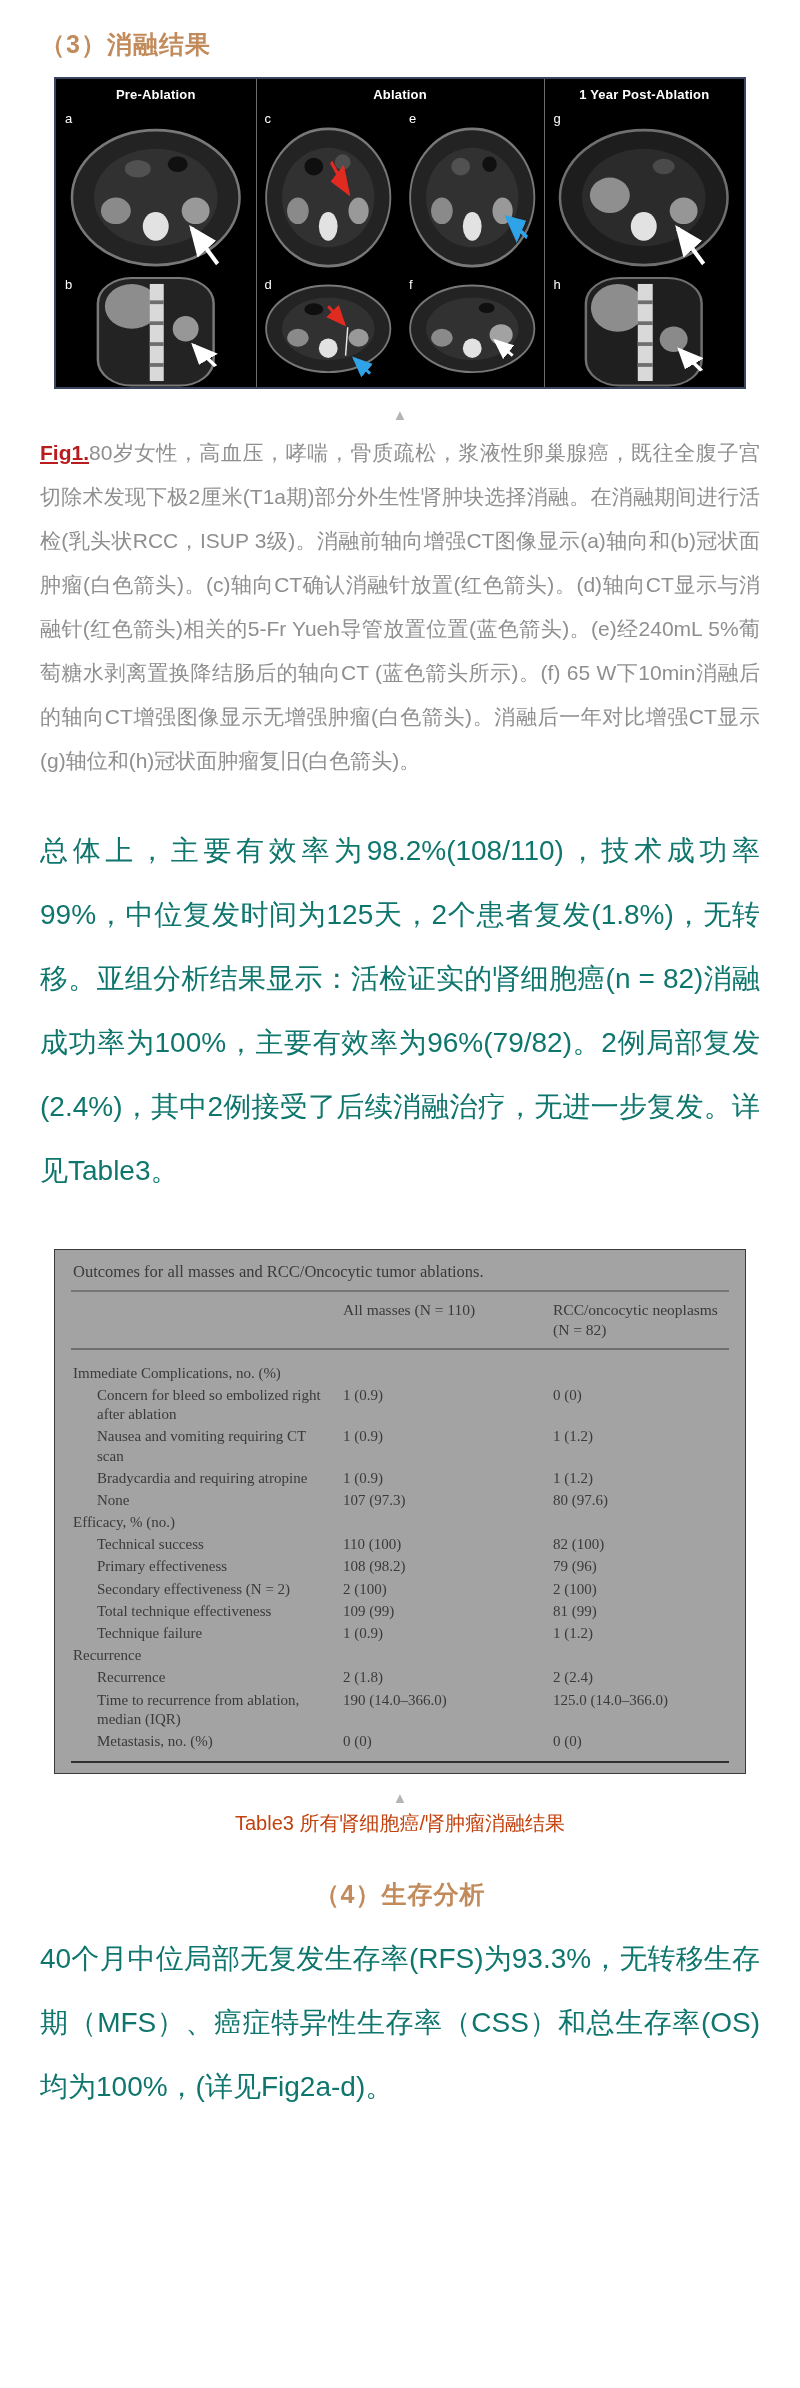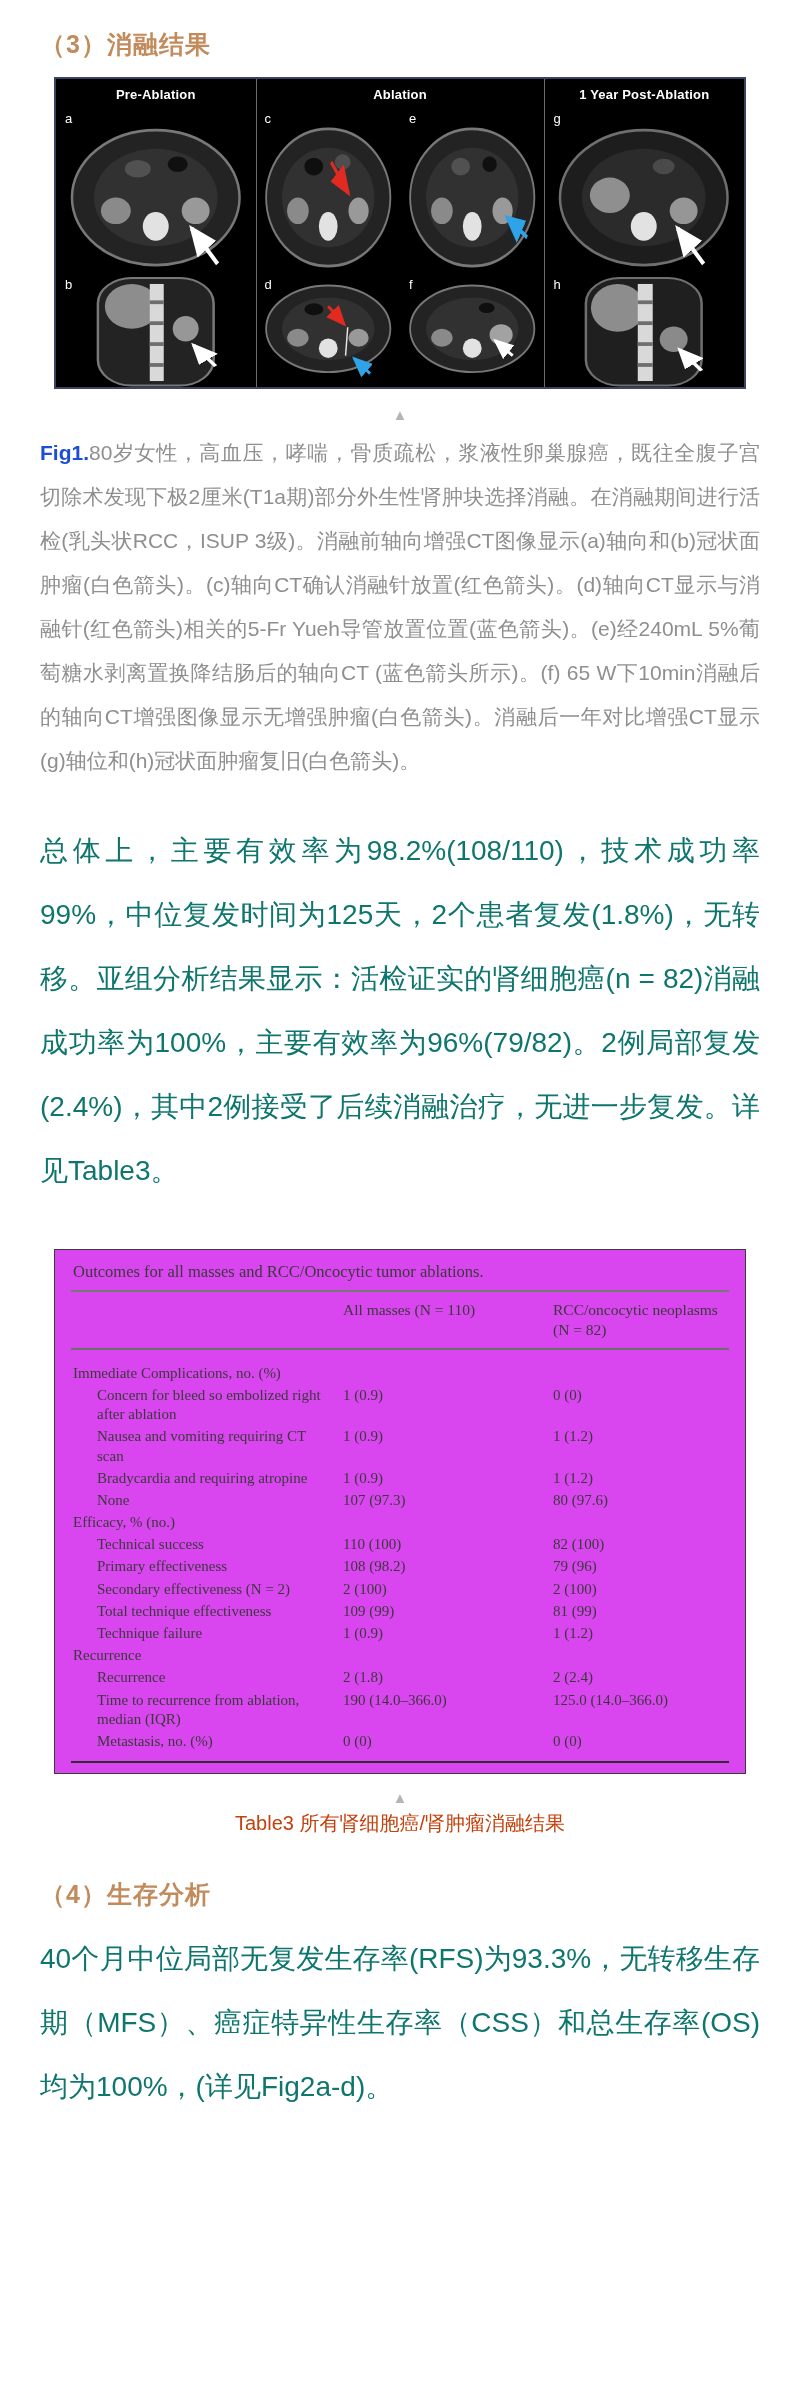--- a/index.html
+++ b/index.html
@@ -50,36 +50,36 @@
     text-align:center;color:#b5b5b5;font-size:15px;
     margin-top:16px;line-height:20px;
   }
 
   
   .fig-caption{
     margin:6px 0 0 0;
     font-size:21px;line-height:44px;color:#8f8f8f;
     text-align:justify;
   }
-  .fig-caption .cap-label{color:#1d4ed8;font-weight:bold;}
+  .fig-caption .cap-label{color:#b91c1c;font-weight:bold;text-decoration:underline;}
 
   
   .body-para{
     margin:36px 0 0 0;
     font-size:28px;line-height:64px;color:#0f766e;
     text-align:justify;
   }
 
   
   .table-wrap{
     margin:46px 14px 0 14px;
     border:1px solid #3a3a3a;
     padding:8px 16px 10px 16px;
     font-family:"Liberation Serif","DejaVu Serif",serif;
-    color:#3a3a3a;background:#d946ef;
+    color:#3a3a3a;background:#a3a3a3;
   }
   .tbl-title{
     font-size:16.5px;padding:4px 2px 8px 2px;
     border-bottom:2px solid #777;
   }
   .tbl-grid{display:grid;grid-template-columns:272px 210px 1fr;}
   .tbl-head{border-bottom:2.5px solid #6e6e6e;}
   .tbl-head .th{
     font-size:15.5px;padding:8px 6px 8px 0;line-height:1.3;
   }
@@ -363,17 +363,17 @@
         <div class="tc">0 (0)</div>
         <div class="tc">0 (0)</div>
       </div>
     </div>
   </div>
 
   <div class="collapse-triangle" style="margin-top:14px;">▲</div>
 
   <div class="tbl-caption">Table3 所有肾细胞癌/肾肿瘤消融结果</div>
 
-  <h2 class="sec-heading" style="margin-top:40px;">（4）生存分析</h2>
+  <h2 class="sec-heading" style="margin-top:40px;text-align:center;">（4）生存分析</h2>
 
   <p class="body-para" style="margin-top:16px;">40个月中位局部无复发生存率(RFS)为93.3%，无转移生存期（MFS）、癌症特异性生存率（CSS）和总生存率(OS)均为100%，(详见Fig2a-d)。</p>
 
 </div>
 
 </body></html>

